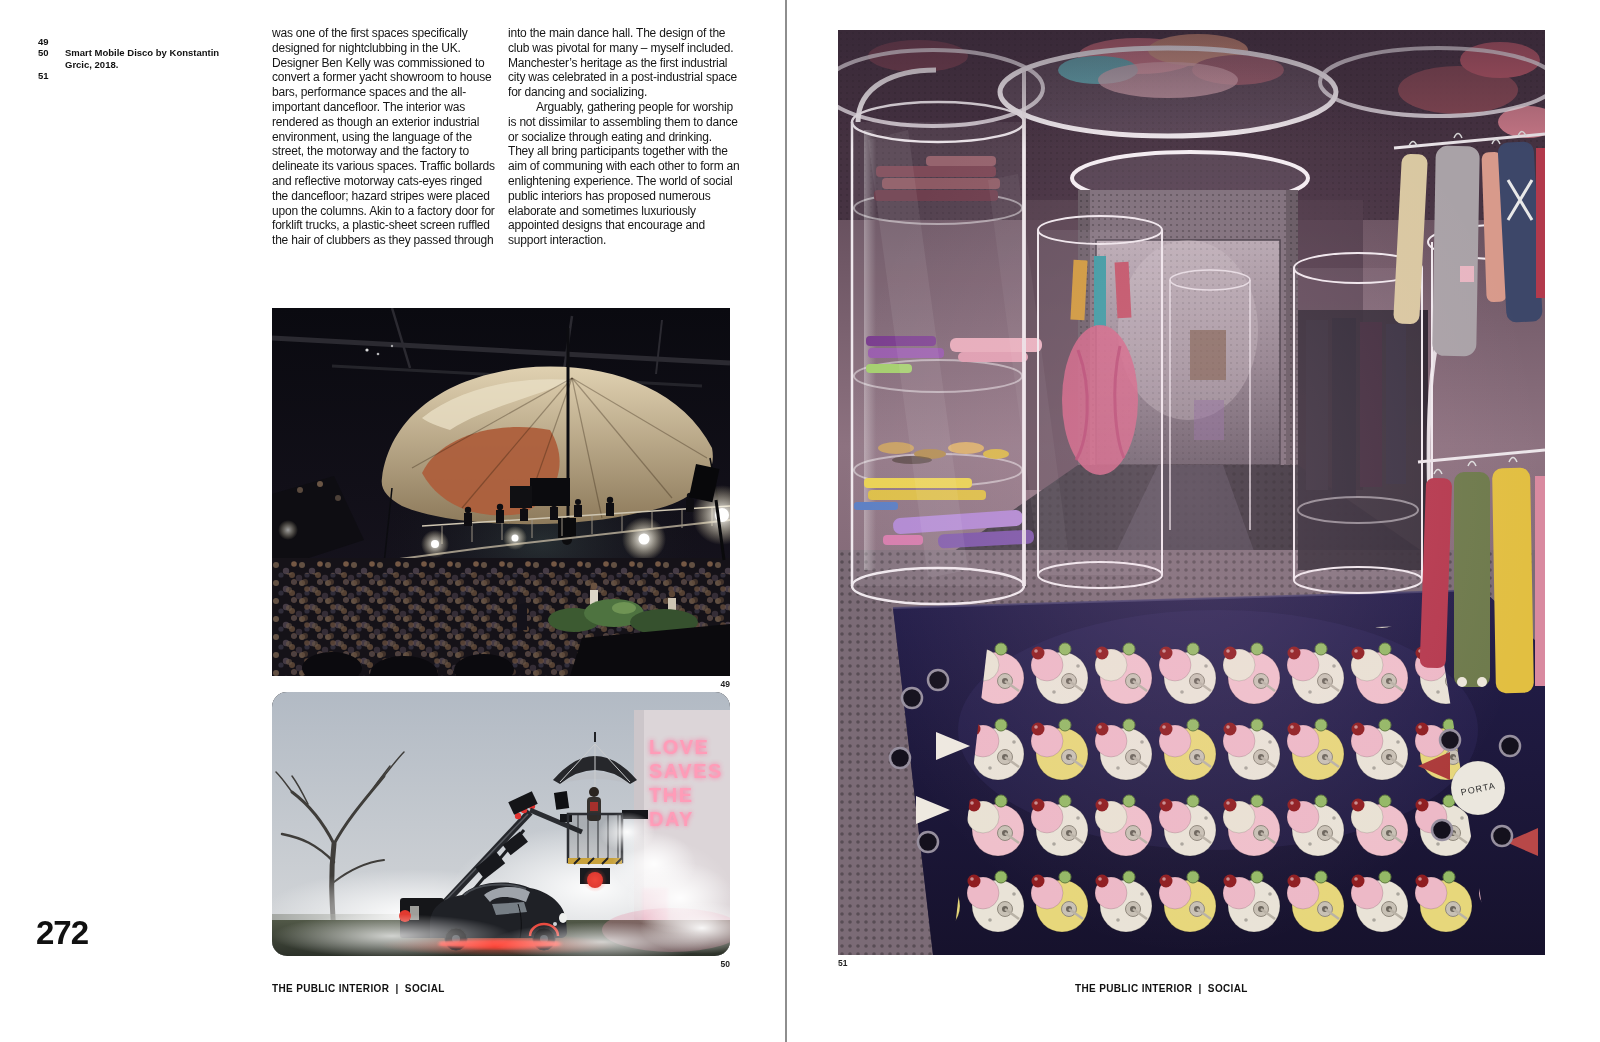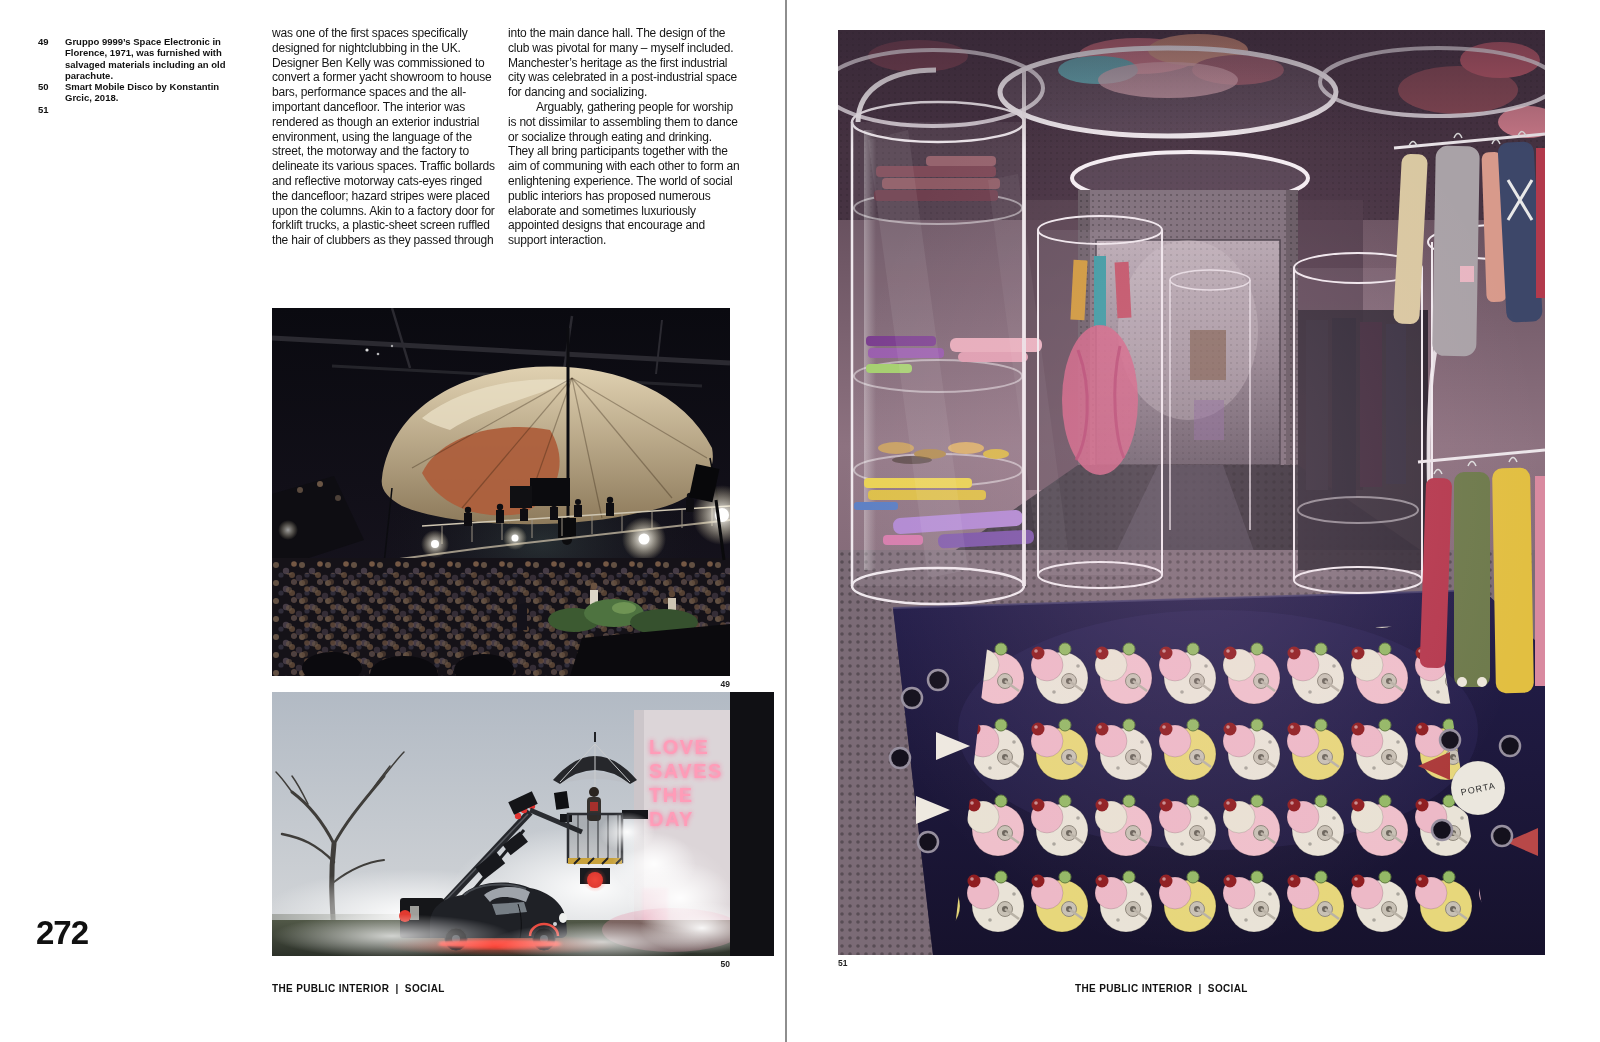--- a/index.html
+++ b/index.html
@@ -30,21 +30,20 @@
 </head>
 <body>
 
 <div class="spread">
 
   <div class="divider"></div>
 
   <div class="footnotes">
     <div class="fn">
       <span class="num">49</span>
-      <span class="txt">Gruppo 9999’s Space Electronic in Florence, 1971, was furnished with salvaged materials including an old parachute.</span>
     </div>
     <div class="fn">
       <span class="num">50</span>
       <span class="txt">Smart Mobile Disco by Konstantin Grcic, 2018.</span>
     </div>
     <div class="fn">
       <span class="num">51</span>
     </div>
   </div>
 
@@ -194,21 +193,21 @@
     <path d="M310,330 L458,316 L458,368 L298,368 Z" fill="#0b0a0d"></path>
 
     <g transform="rotate(12,432,176)">
       <rect x="420" y="158" width="24" height="34" fill="#08080a"></rect>
     </g>
     <path d="M444,192 L452,252" stroke="#0a0a0c" stroke-width="3"></path>
   </svg>
   </div>
   <div class="figlabel lbl49">49</div>
 
-  <div class="photo" style="left:272px;top:692px;width:502px;height:264px;">
+  <div class="photo" style="left:272px;top:692px;width:458px;height:264px;border-radius:15px;">
   <svg width="458" height="264" viewBox="0 0 458 264">
     <defs>
       <linearGradient id="g50sky" x1="0" y1="0" x2="0" y2="1">
         <stop offset="0" stop-color="#b2bac4"></stop>
             <stop offset="1" stop-color="#d6d8da"></stop>
       </linearGradient>
       <linearGradient id="g50grass" x1="0" y1="0" x2="0" y2="1">
         <stop offset="0" stop-color="#515847"></stop>
             <stop offset="1" stop-color="#2c3129"></stop>
       </linearGradient>

